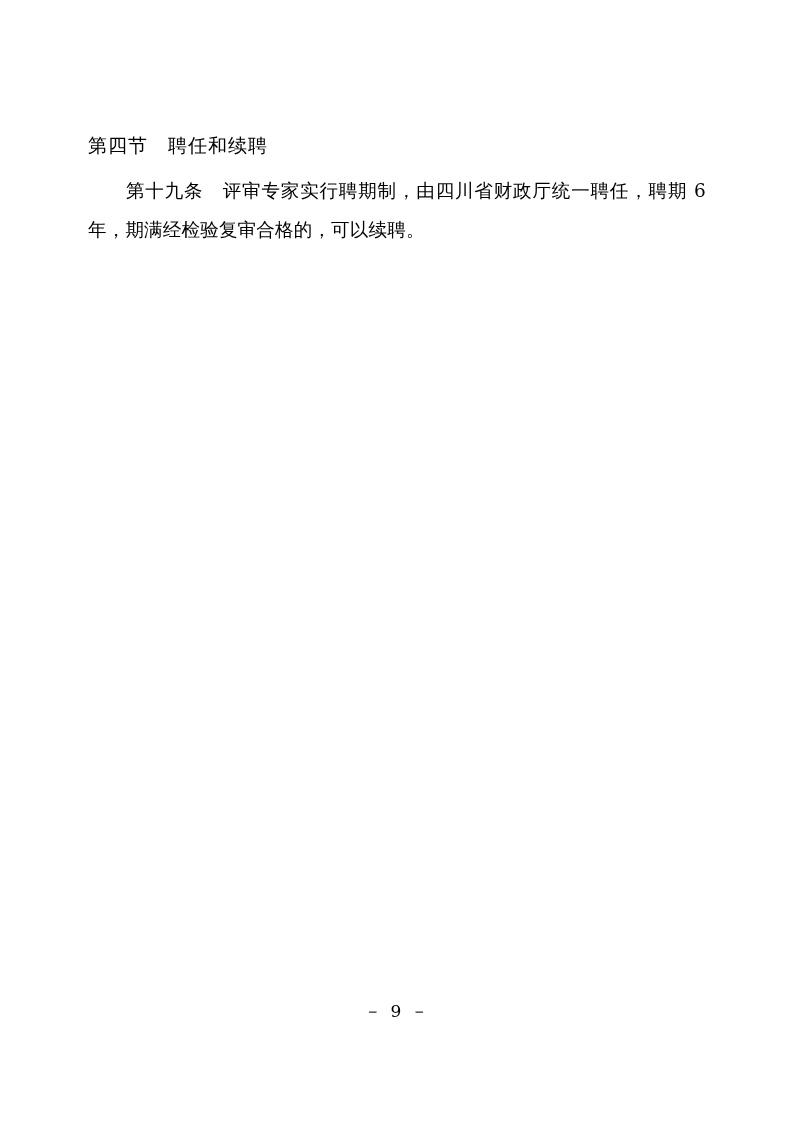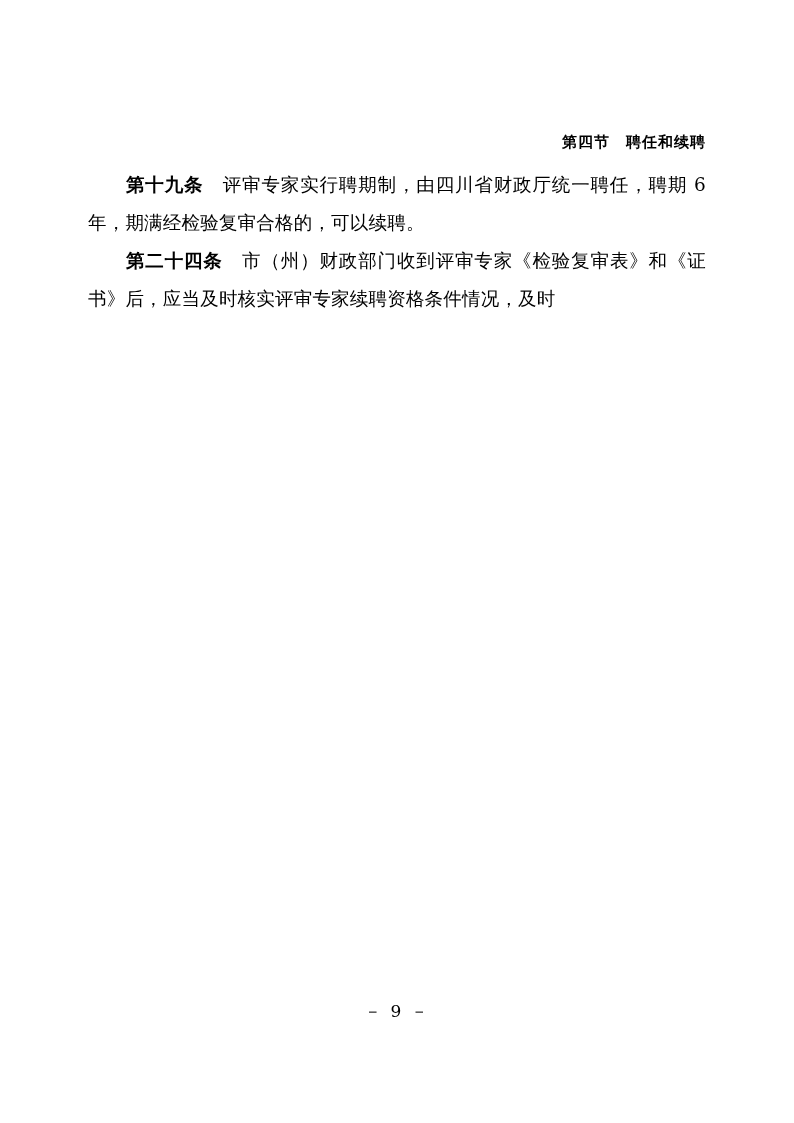--- a/index.html
+++ b/index.html
@@ -24,40 +24,40 @@
     box-sizing: border-box;
     padding: 0;
   }
   .content {
     position: absolute;
     left: 88px;
     top: 130px;
     width: 618px;
   }
   .doc-heading {
-    text-align: right;
-    font-size: 15px;
-    font-weight: bold;
+    text-align: left;
+    font-size: 19px;
+    font-weight: normal;
     letter-spacing: 1px;
     margin: 0 0 12px 0;
     line-height: 1.6;
   }
   .para {
     font-size: 18.5px;
     line-height: 2.06;
     text-align: justify;
     text-justify: inter-ideograph;
     margin: 0;
     letter-spacing: 0.2px;
   }
   .para.indent {
     text-indent: 2.05em;
   }
   .para .lead {
-    font-weight: bold;
+    font-weight: normal;
   }
   .footer {
     position: absolute;
     left: 0;
     top: 1000px;
     width: 794px;
     text-align: center;
     font-size: 17px;
     letter-spacing: 2px;
   }
@@ -73,20 +73,19 @@
 
     <div class="doc-heading">第四节　聘任和续聘</div>
 
     <p class="para indent"><span class="lead">第十九条</span><span>　评审专家实行聘期制，由四川省财政厅统一聘任，聘期 6 年，期满经检验复审合格的，可以续聘。</span></p>
 
 
 
 
 
 
-    <p class="para indent"><span class="lead">第二十四条</span><span>　市（州）财政部门收到评审专家《检验复审表》和《证书》后，应当及时核实评审专家续聘资格条件情况，及时</span></p>
 
   </div>
 
   <div class="footer">
     <span class="pagenum">－ 9 －</span>
   </div>
 </div>
 
 </body></html>

